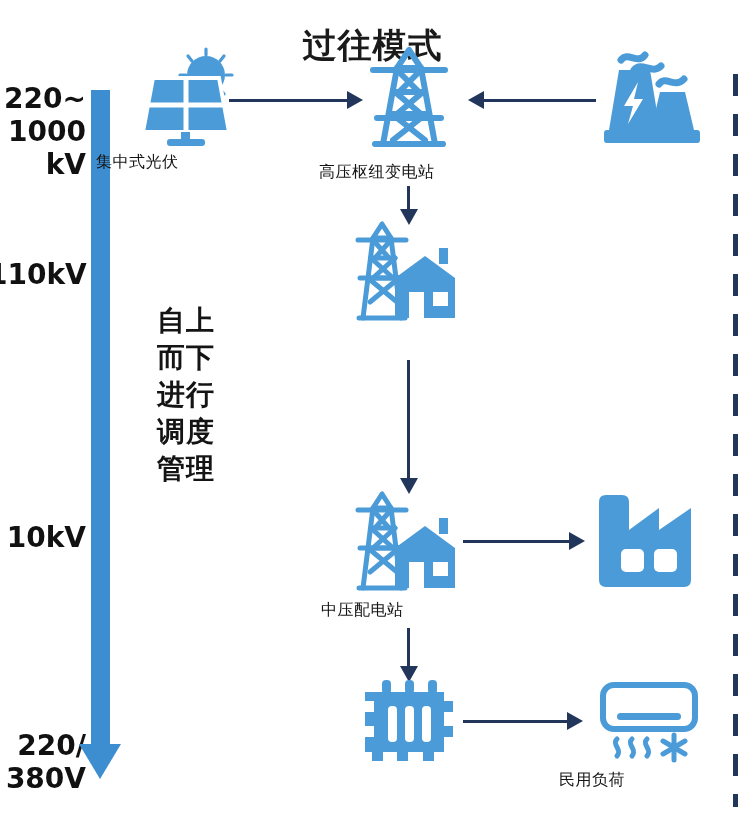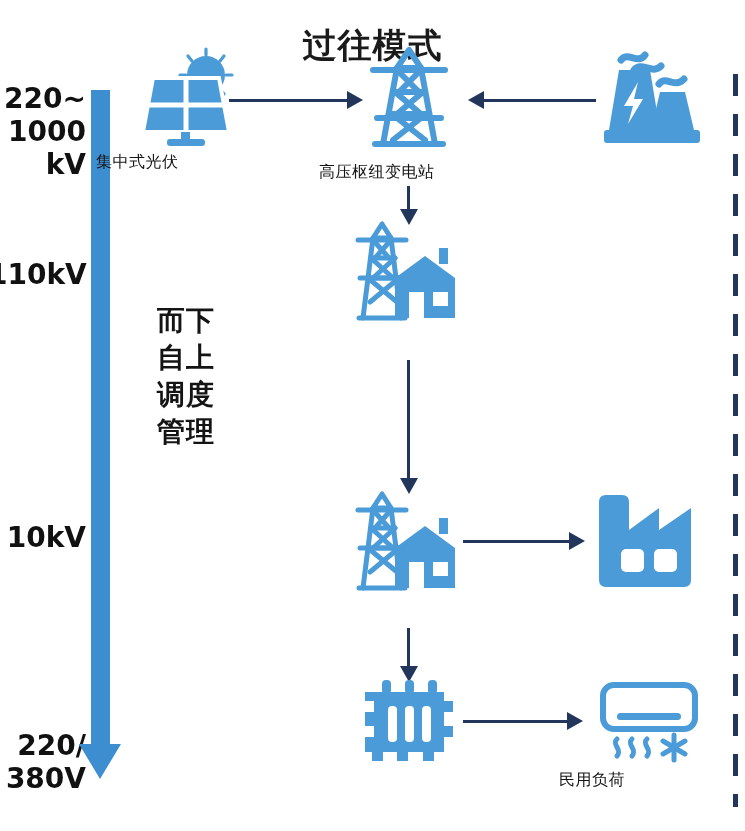--- a/index.html
+++ b/index.html
@@ -143,22 +143,23 @@
 kV</div>
   <div class="abs volt-label" id="volt-1">110kV</div>
   <div class="abs volt-label" id="volt-2">10kV</div>
   <div class="abs volt-label" id="volt-3">220/
 380V</div>
 
   <div class="abs" id="big-arrow-shaft"></div>
   <div class="abs" id="big-arrow-head"></div>
 
   <div class="abs" id="center-caption">
+    <span>自上</span>
     <span>而下</span>
-    <span>自上</span>
+    <span>进行</span>
     <span>调度</span>
     <span>管理</span>
   </div>
 
   <div class="abs" style="left:131px; top:48px; width:110px; height:100px;">
     <svg width="110" height="100" viewBox="0 0 110 100">
 
       <circle cx="75" cy="27" r="19" fill="#4a9bd8"></circle>
       <g stroke="#4a9bd8" stroke-width="3.2" stroke-linecap="round">
         <line x1="75" y1="1" x2="75" y2="7"></line>
@@ -278,20 +279,21 @@
         <line x1="13" y1="56" x2="44" y2="56"></line>
         <line x1="5" y1="56" x2="52" y2="56"></line>
         <line x1="4" y1="96" x2="50" y2="96"></line>
       </g>
       <path d="M40 56 L70 34 L100 56 L100 96 L40 96 Z" fill="#4a9bd8"></path>
       <rect x="84" y="26" width="9" height="16" fill="#4a9bd8"></rect>
       <rect x="54" y="70" width="15" height="26" fill="#ffffff"></rect>
       <rect x="78" y="70" width="15" height="14" fill="#ffffff"></rect>
     </svg>
   </div>
+  <div class="abs node-label" style="left:321px; top:600px; width:180px;">中压配电站</div>
 
   <div class="abs conn-h" style="left:463px; top:540px; width:106px;"></div>
   <div class="abs arrowhead-r" style="left:569px; top:532px;"></div>
 
   <div class="abs" style="left:596px; top:492px; width:102px; height:98px;">
     <svg width="102" height="98" viewBox="0 0 102 98">
       <path d="M3 10 Q3 3 10 3 L26 3 Q33 3 33 10 L33 38 L63 16 L63 38 L95 16 L95 88 Q95 95 88 95 L10 95 Q3 95 3 88 Z" fill="#4a9bd8"></path>
       <rect x="25" y="57" width="23" height="23" rx="5" fill="#ffffff"></rect>
       <rect x="58" y="57" width="23" height="23" rx="5" fill="#ffffff"></rect>
     </svg>

